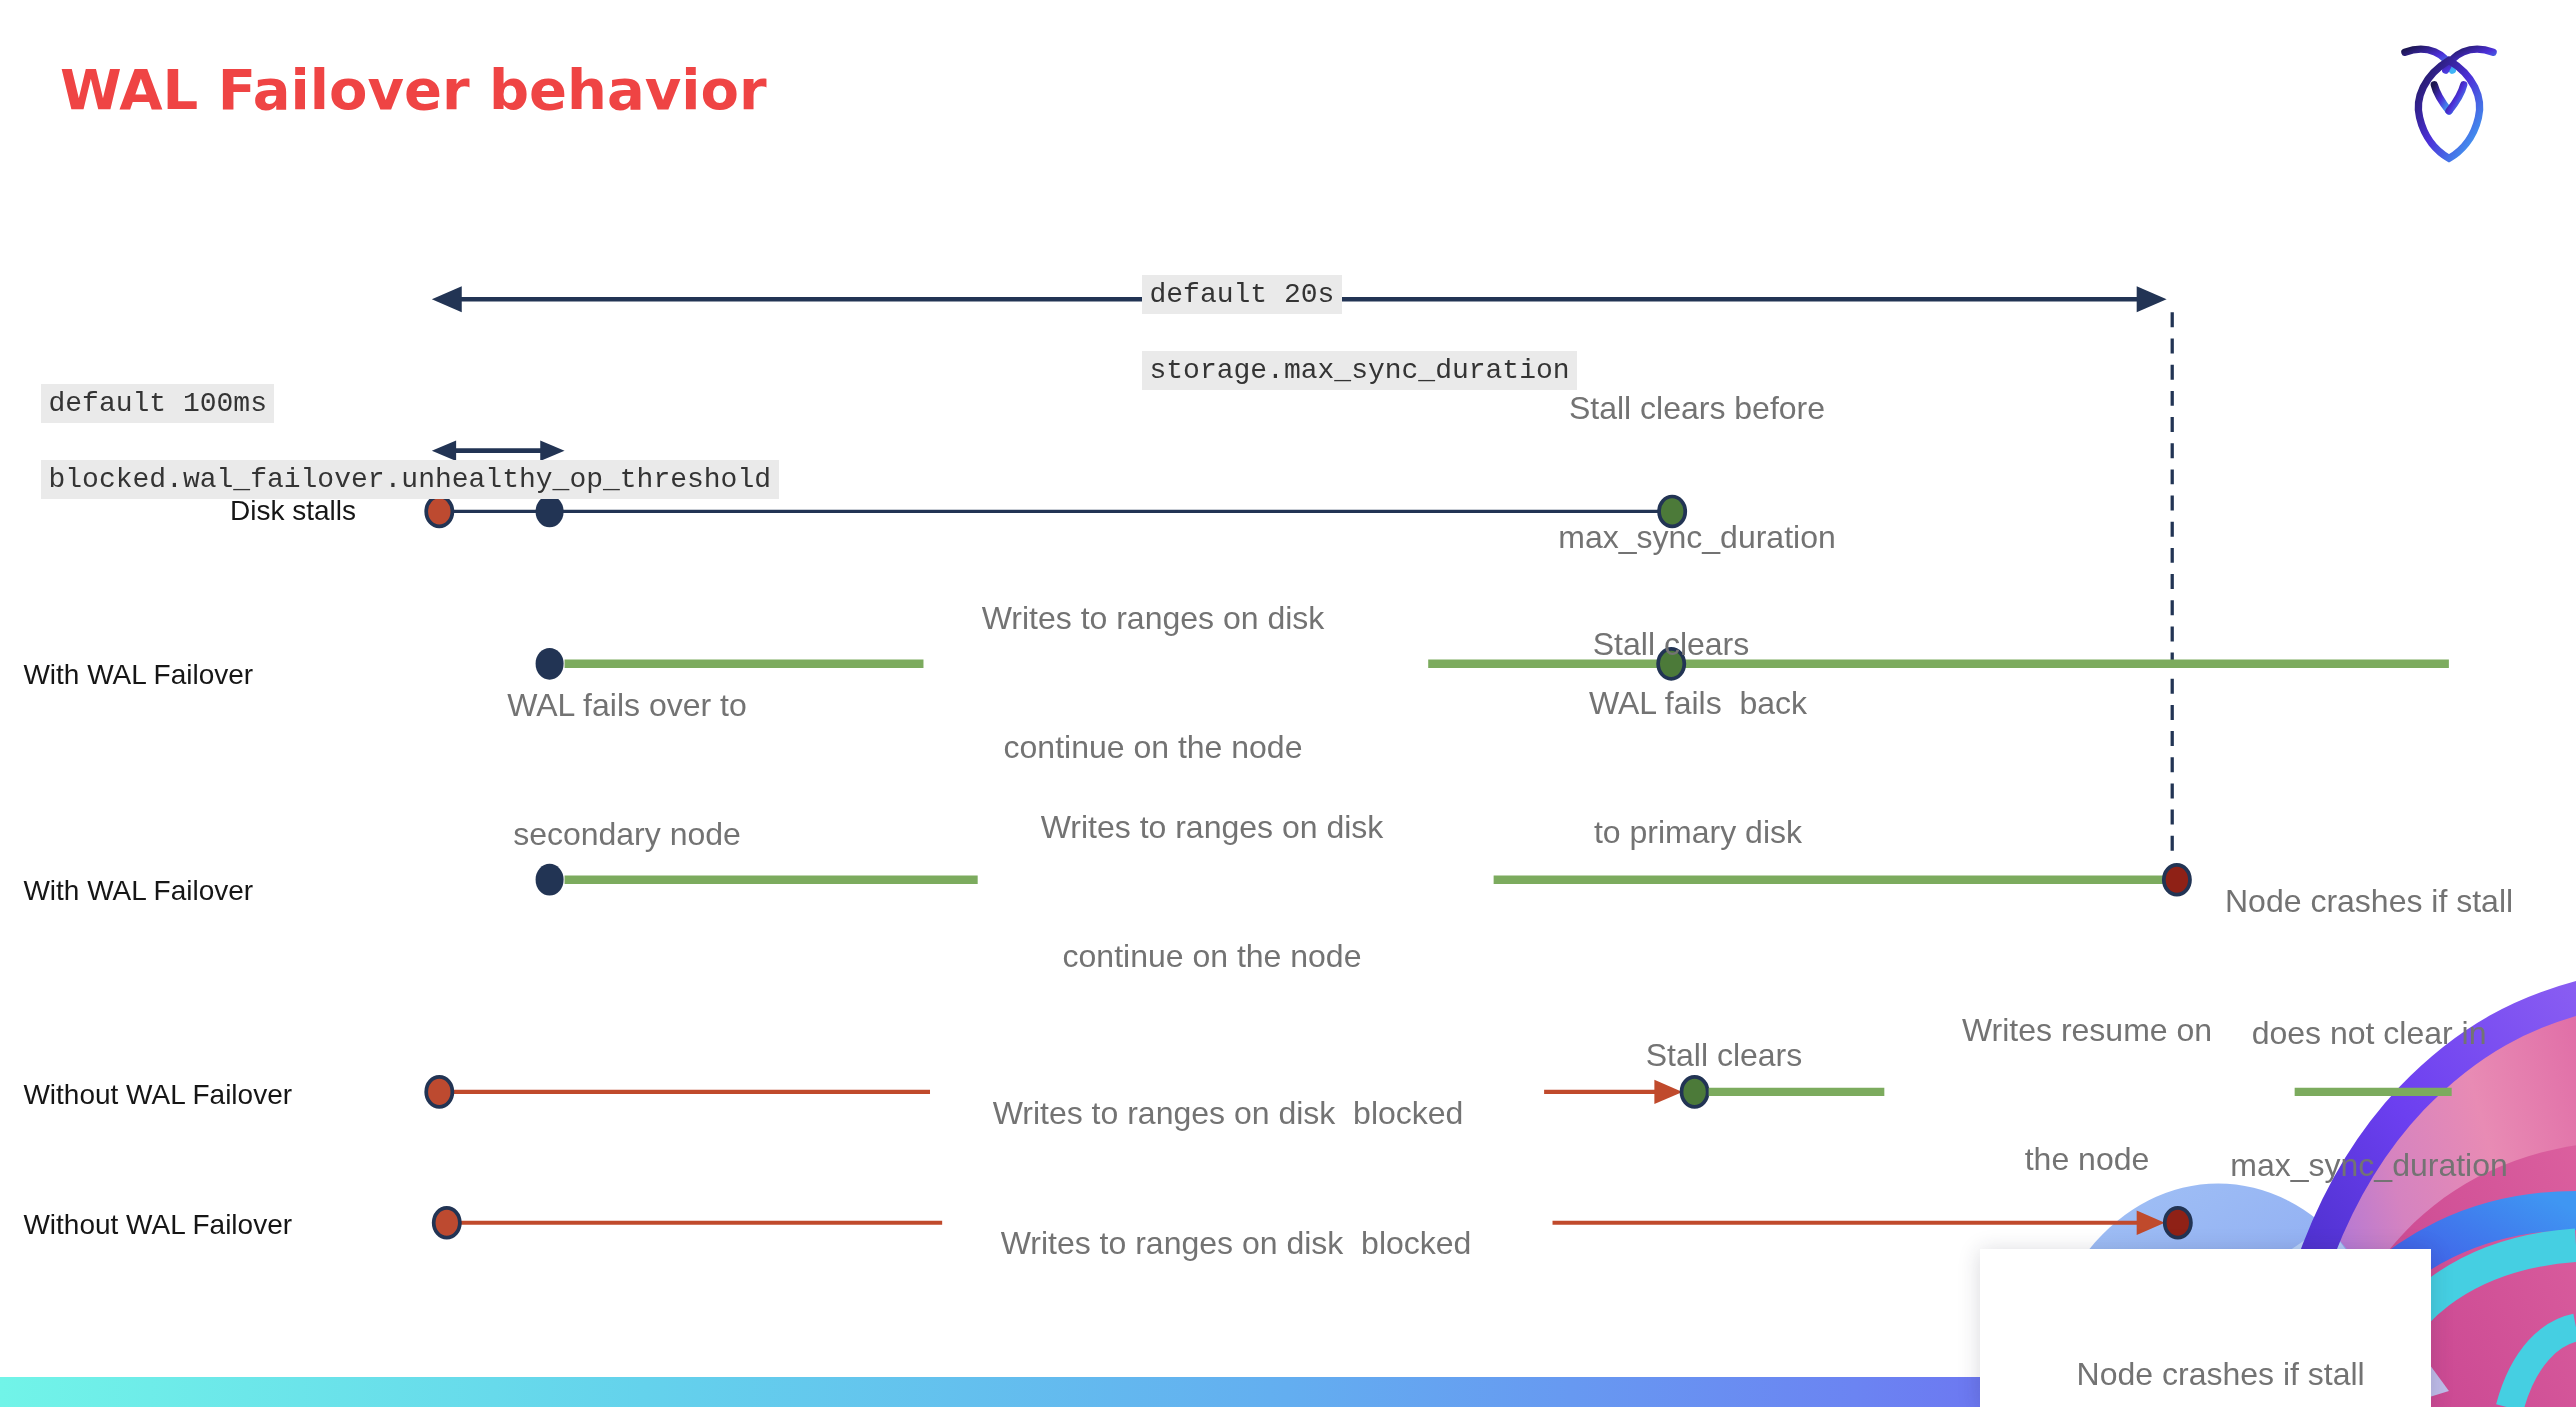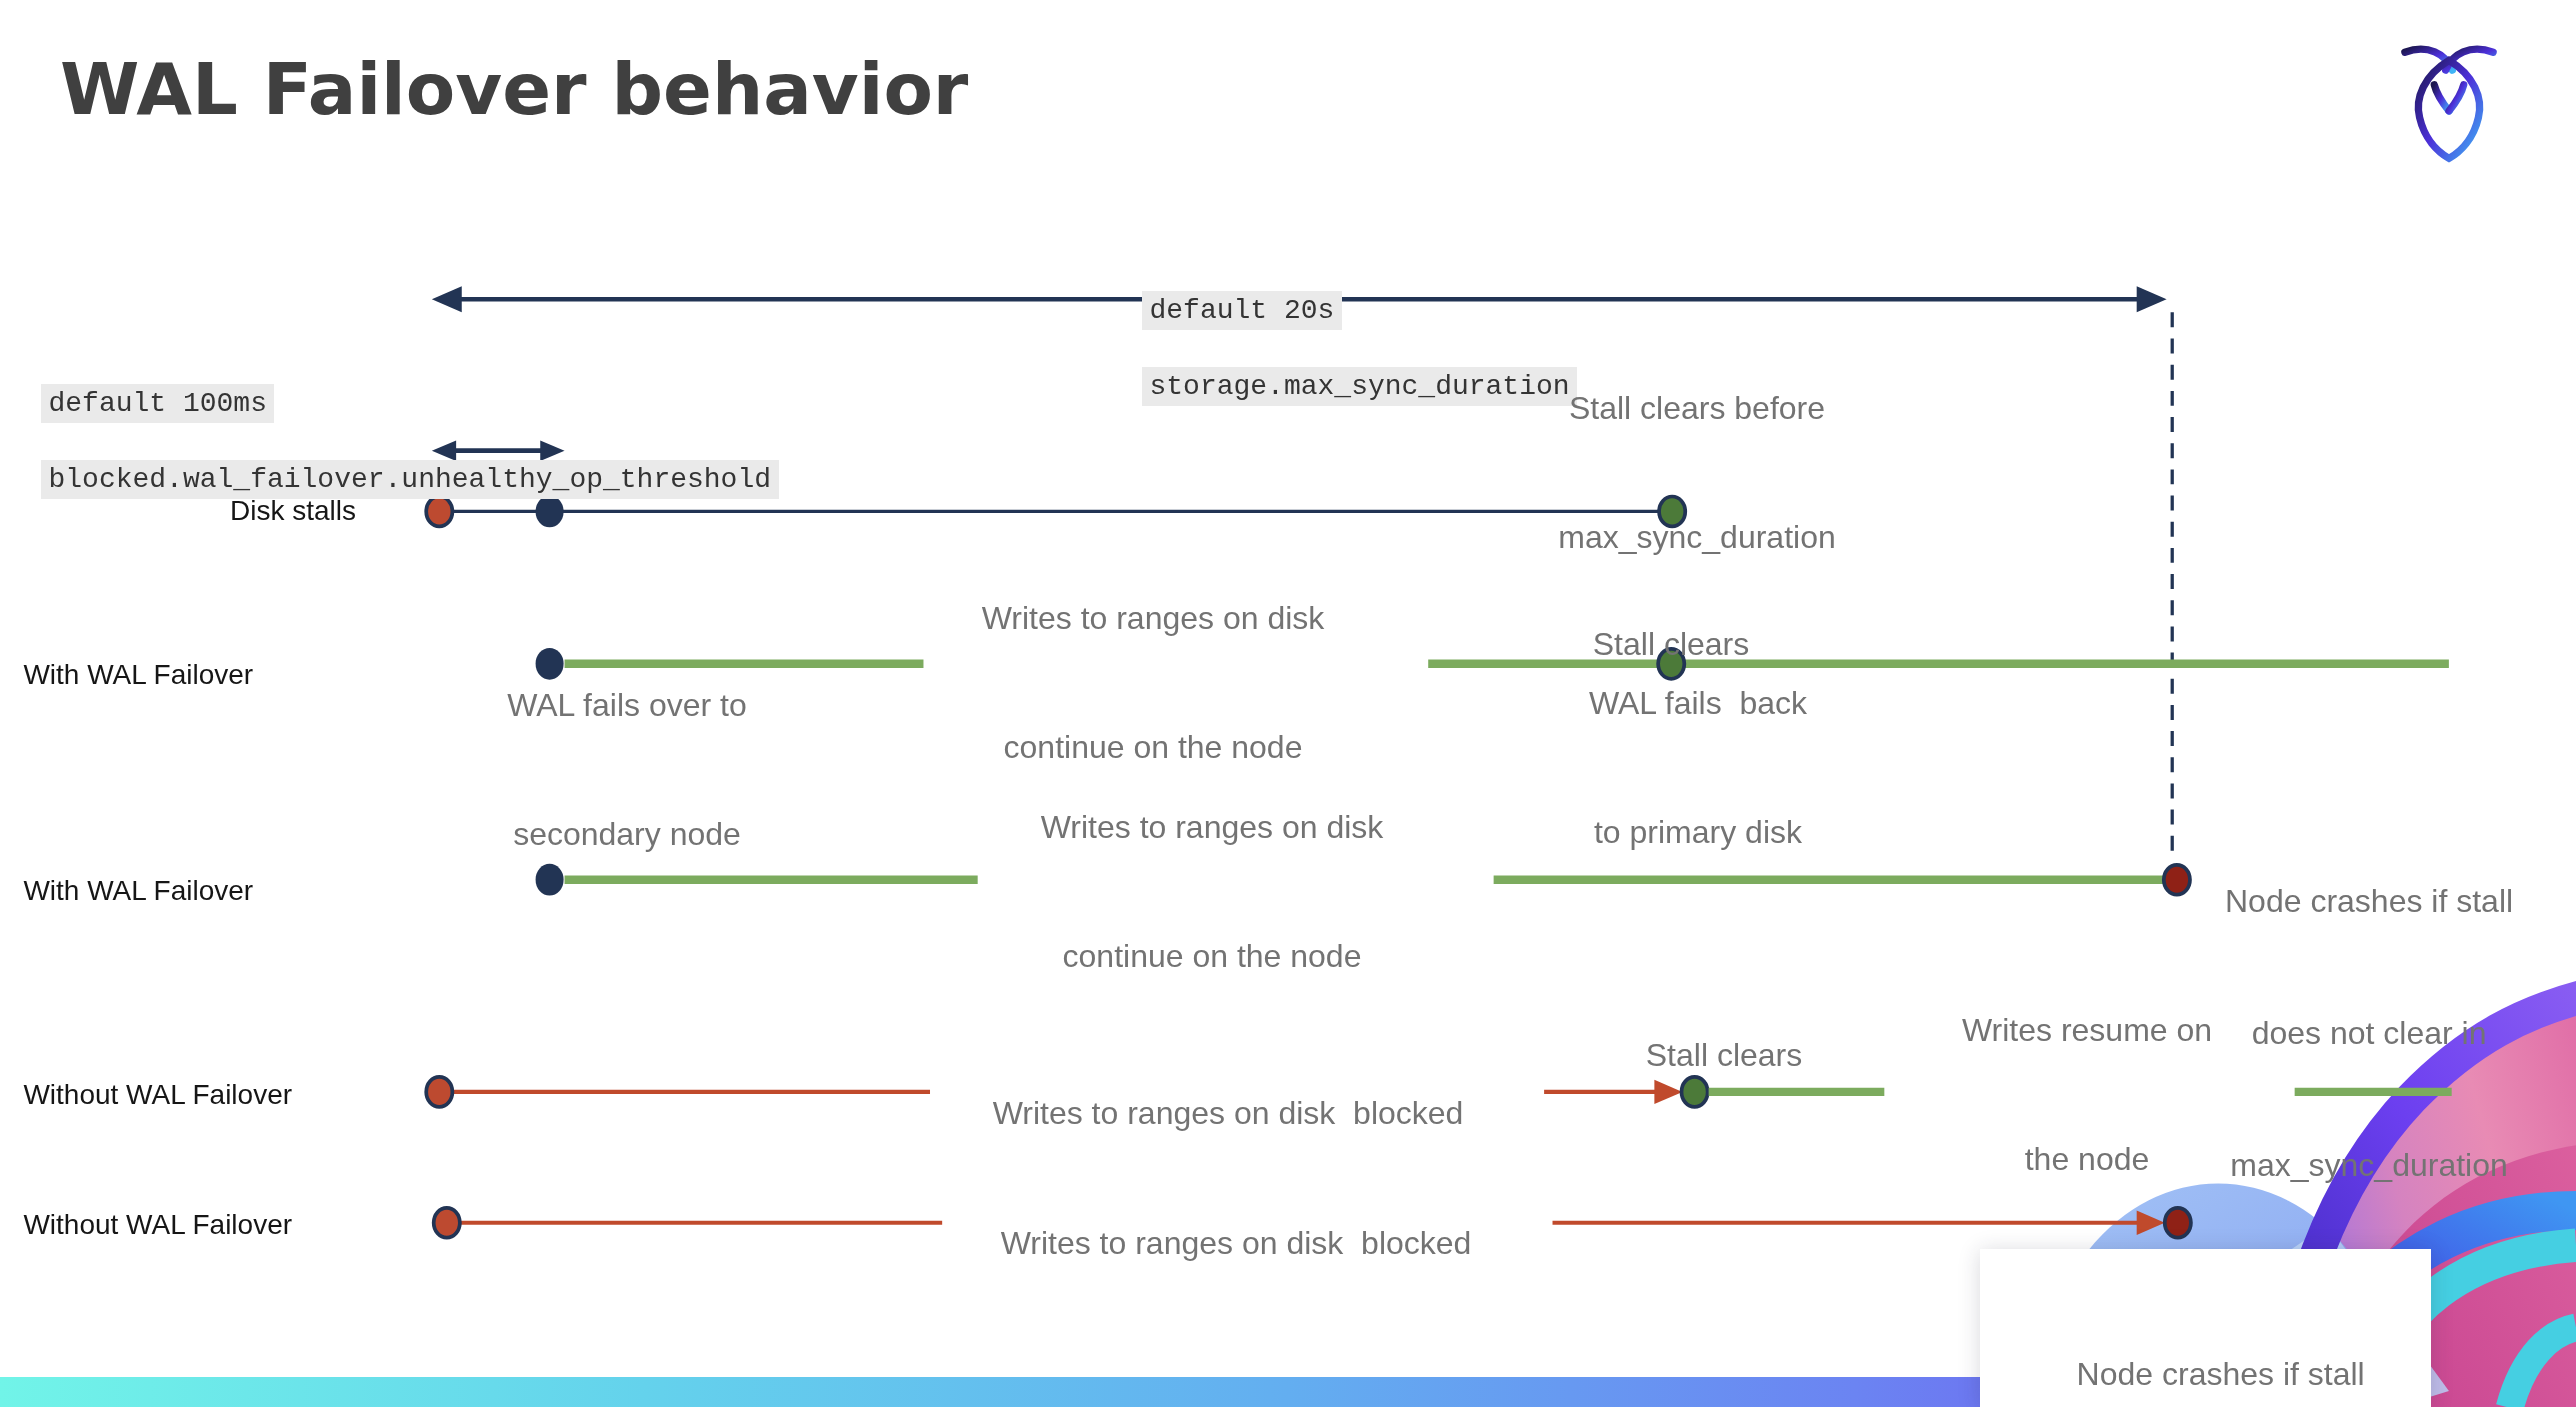--- a/index.html
+++ b/index.html
@@ -4,21 +4,21 @@
 <style>
   html,body{margin:0;padding:0;}
   body{
     width:2576px;height:1408px;position:relative;overflow:hidden;
     background:#ffffff;color:#141414;
     font-family:"Liberation Sans",sans-serif;
   }
   .abs{position:absolute;}
   .page-title{
     font-family:"DejaVu Sans","Liberation Sans",sans-serif;
-    font-weight:700;font-size:72px;line-height:101px;letter-spacing:0px;color:#404040;
+    font-weight:700;font-size:56px;line-height:101px;letter-spacing:0px;color:#ef4444;
   }
   .ann{font-size:32px;line-height:43px;color:#737373;white-space:pre;}
   .ann.center{text-align:center;transform:translate(-50%,-50%);}
   .ann.leftal{text-align:center;}
   .row-label{font-size:28px;color:#161616;transform:translateY(-50%);white-space:pre;}
   .code-chip{white-space:pre;}
   .code-chip .chip-line{display:block;margin-bottom:3.7px;}
   .code-chip .chip-line span{
     display:inline-block;background:#eaeaea;color:#343434;
     font-family:"Liberation Mono","DejaVu Sans Mono",monospace;
@@ -141,21 +141,21 @@
     <path d="M 114,14 C 86,4 64,16 56,36"></path>
     <path d="M 60,24 C 90,42 102,70 96,94 C 90,120 74,136 60,144 C 46,136 30,120 24,94 C 18,70 30,42 60,24 Z"></path>
     <path d="M 60,144 L 60,86"></path>
     <path d="M 60,86 C 52,76 45,66 42,54"></path>
     <path d="M 60,86 C 68,76 75,66 78,54"></path>
   </g>
 </svg>
 
 <div class="abs layer3 page-title" style="left:60px;top:39px">WAL Failover behavior</div>
 
-<div class="abs layer3 code-chip" style="left:1142px;top:257px">
+<div class="abs layer3 code-chip" style="left:1142px;top:241px">
   <span class="chip-line"><span>default 20s</span></span>
   <span class="chip-line"><span>storage.max_sync_duration</span></span>
 </div>
 
 <div class="abs layer3 code-chip" style="left:41px;top:350px">
   <span class="chip-line"><span>default 100ms</span></span>
   <span class="chip-line"><span>blocked.wal_failover.unhealthy_op_threshold</span></span>
 </div>
 
 <div class="abs layer3 row-label" style="left:230px;top:511px">Disk stalls</div>

